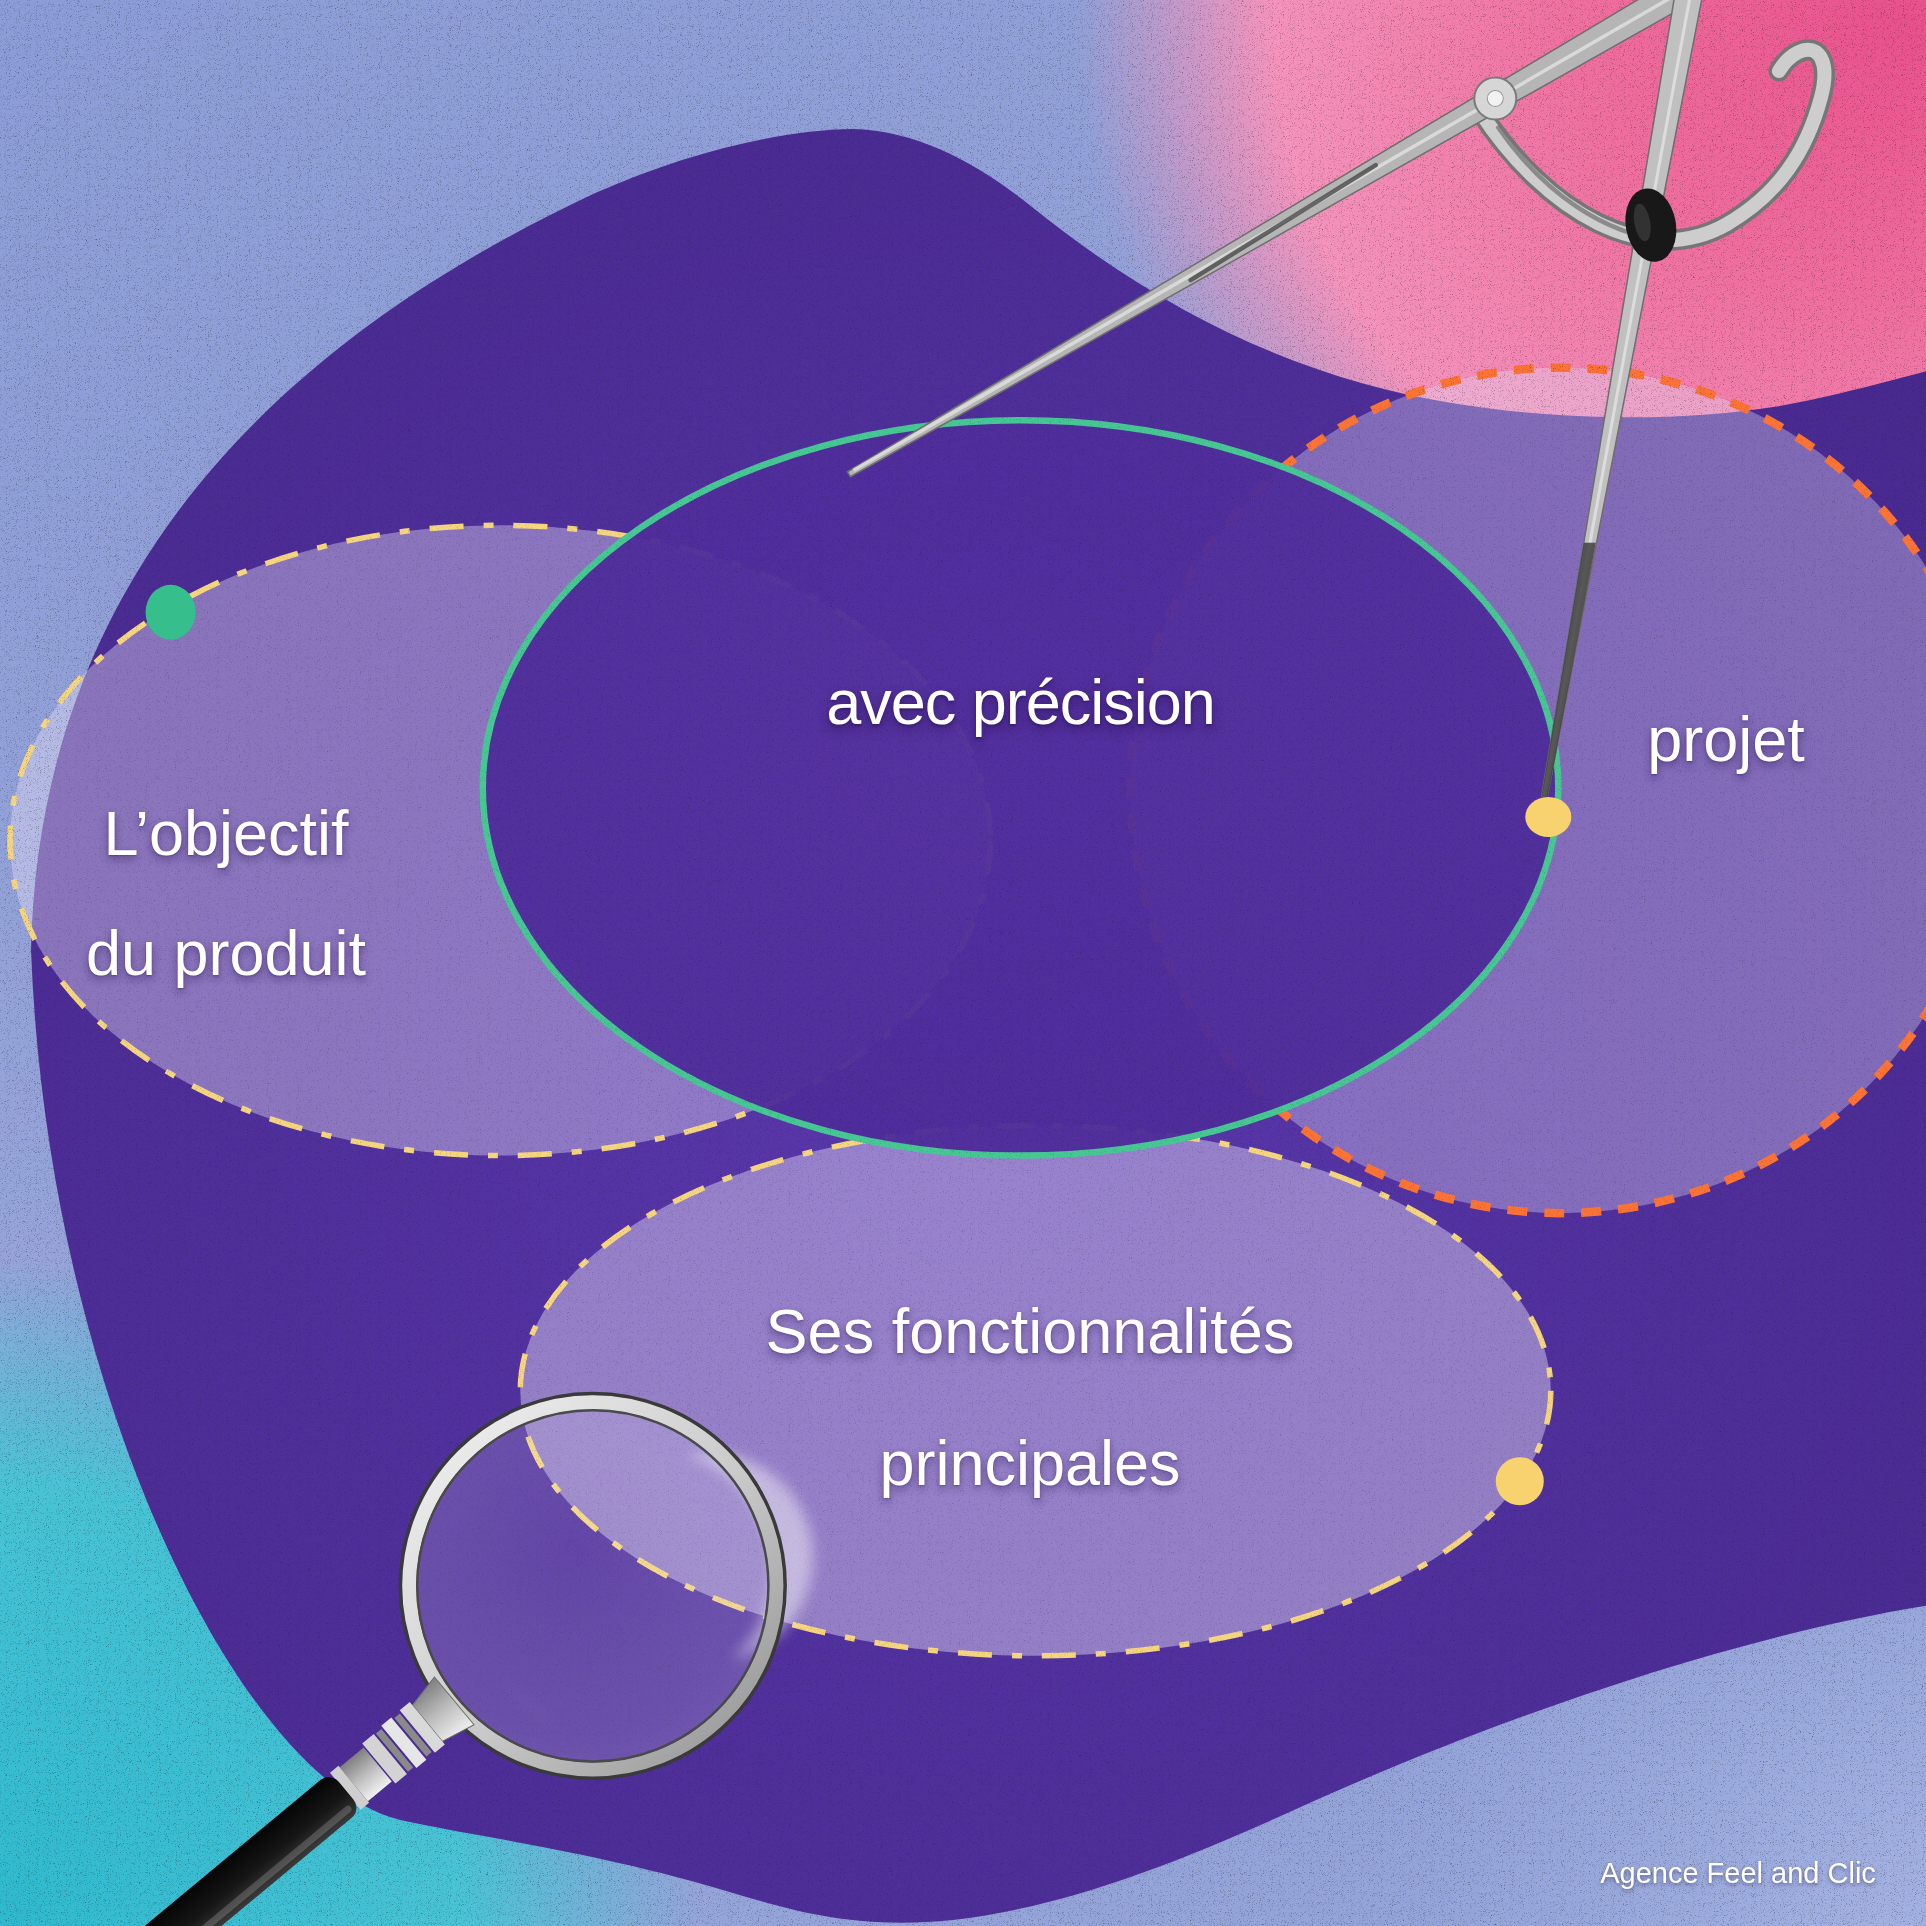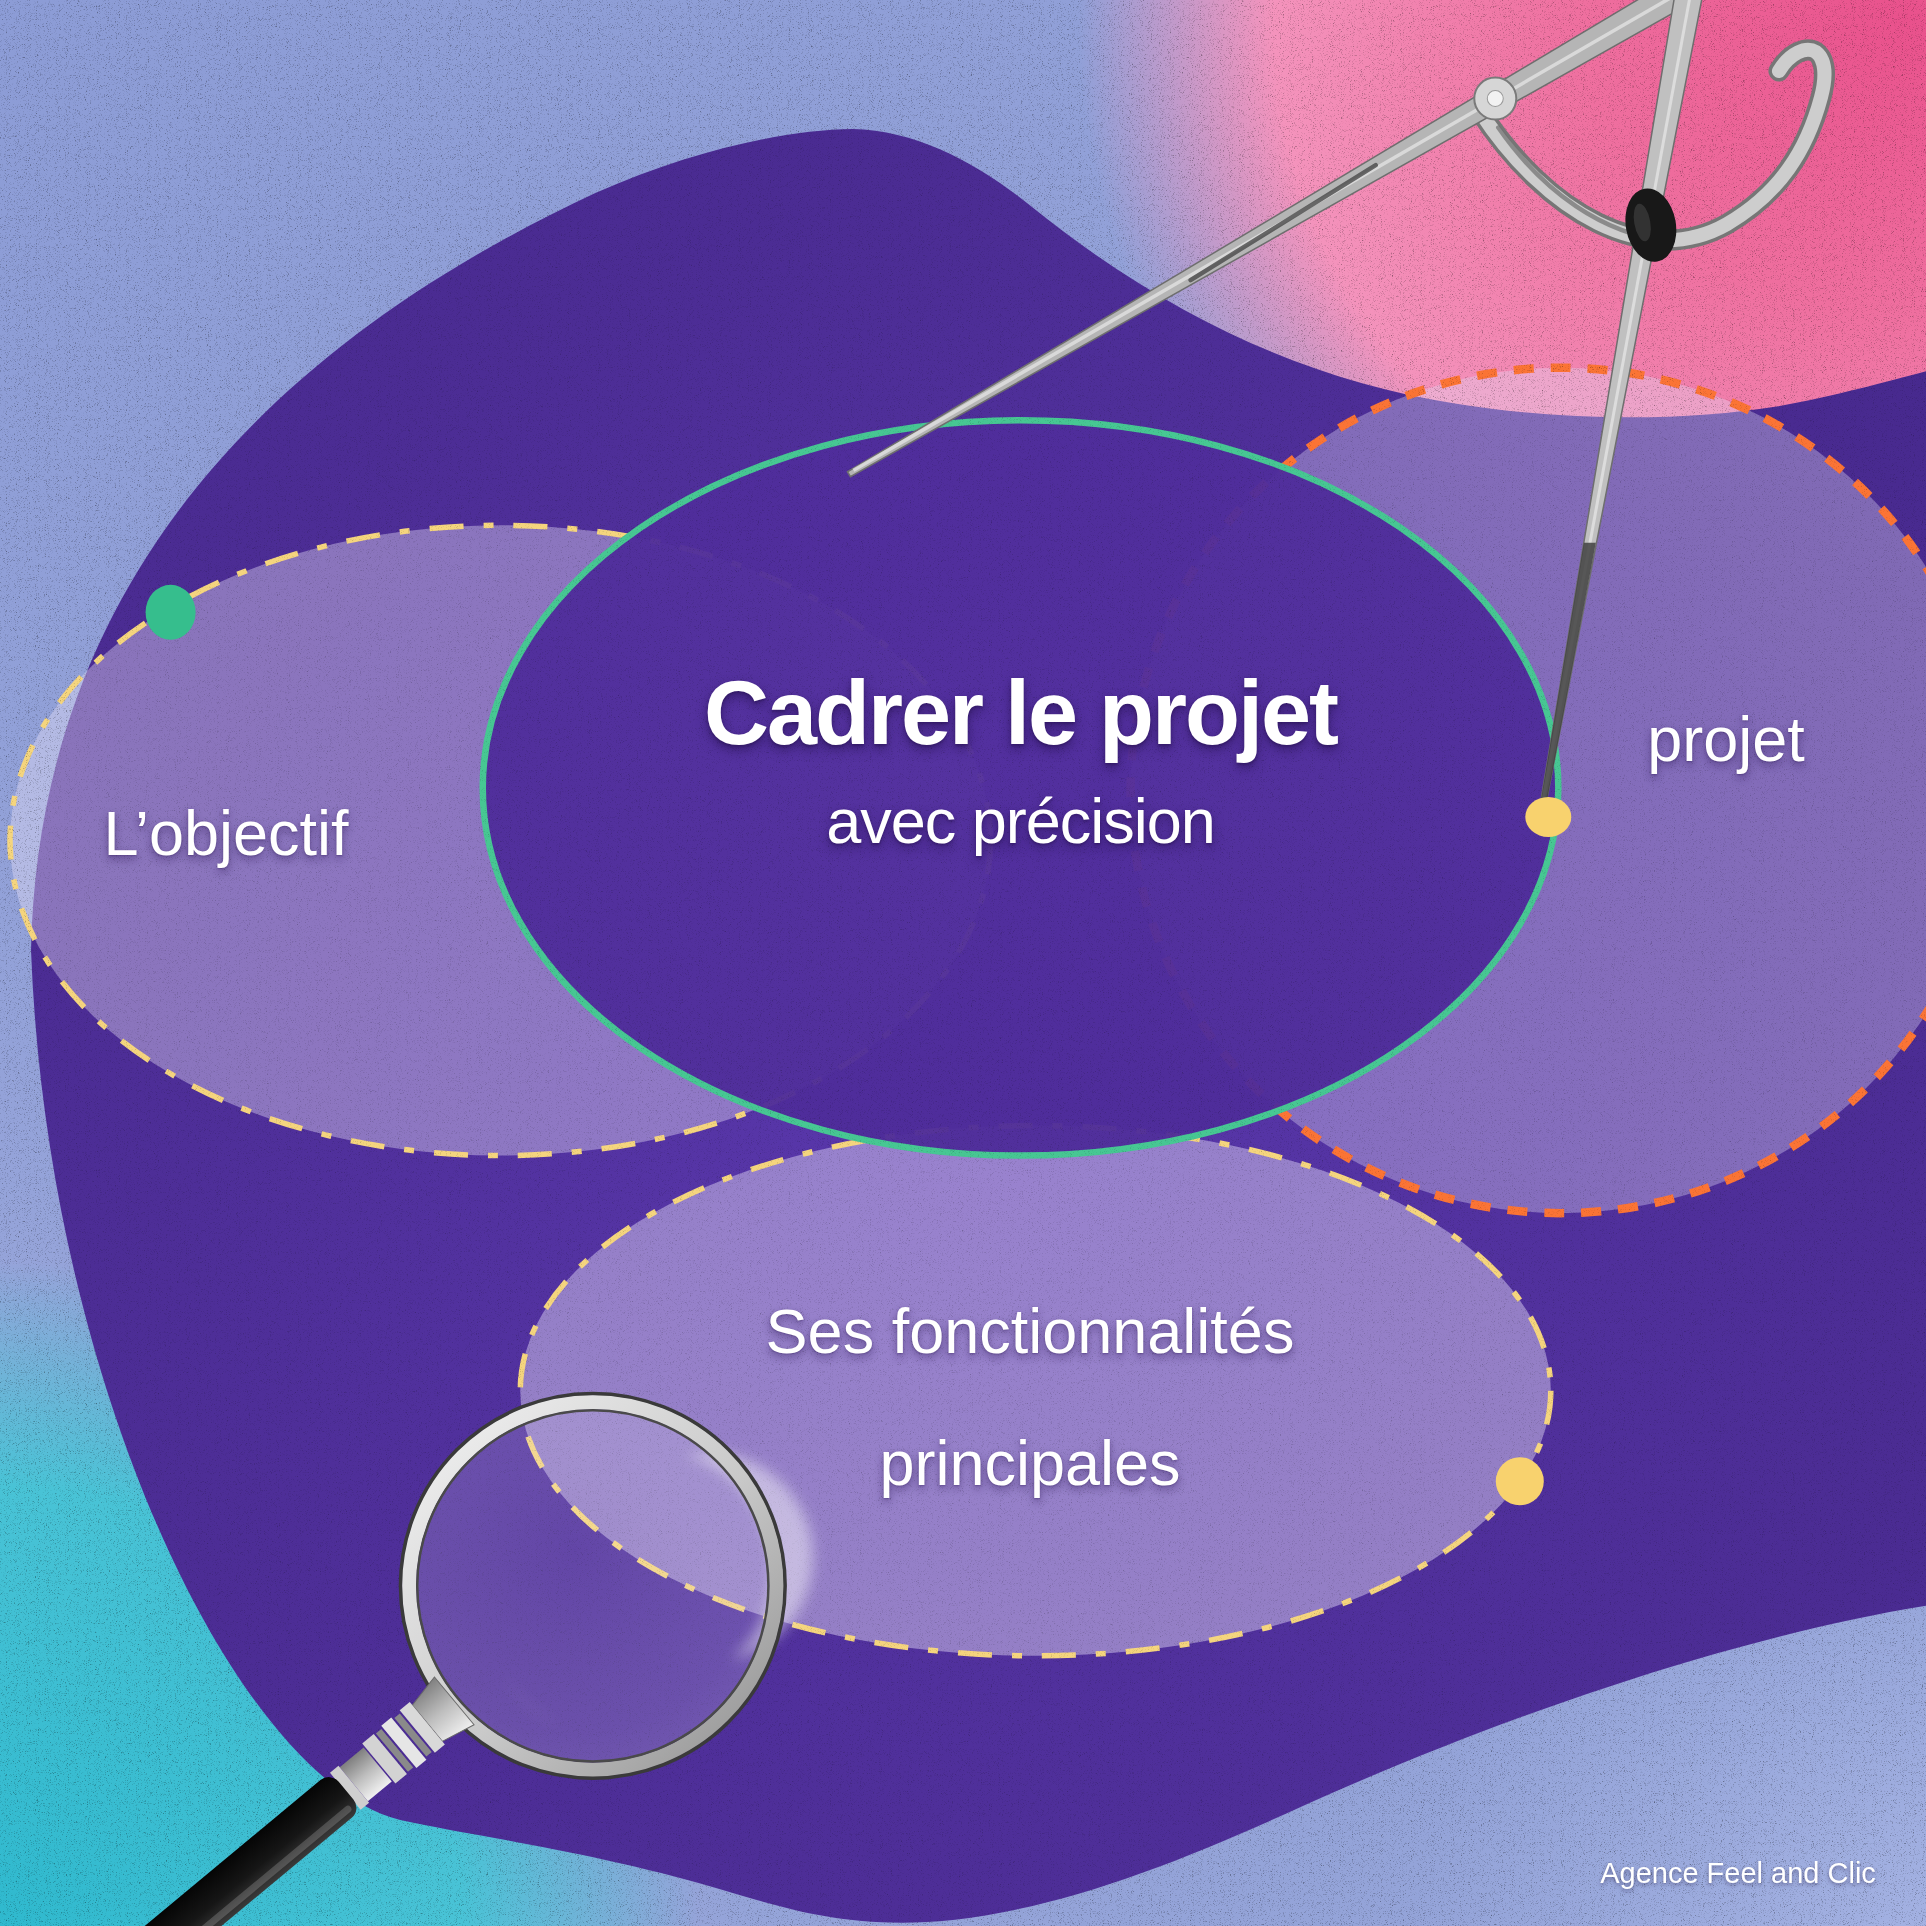--- a/index.html
+++ b/index.html
@@ -166,26 +166,26 @@
         <rect x="1840" y="3132" width="560" height="14" rx="7" fill="rgba(255,255,255,0.18)"></rect>
       </g>
     </g>
 
     <ellipse cx="341" cy="1224" rx="50" ry="55" fill="#36BE8D"></ellipse>
     <ellipse cx="3095" cy="1633" rx="46" ry="40" fill="#F8D26E"></ellipse>
     <circle cx="3038" cy="2961" r="48" fill="#F8D26E"></circle>
   </svg>
 
   <div class="txt title">
-    <span class="l1">Cadrer le projet</span>
     <span class="l2">avec précision</span>
   </div>
 
   <div class="txt sideLabel lab-left">
     <span>L’objectif</span>
+    <span>du produit</span>
   </div>
 
   <div class="txt sideLabel lab-right">
     <span>projet</span>
   </div>
 
   <div class="txt sideLabel lab-bottom">
     <span>Ses fonctionnalités</span>
     <span>principales</span>
   </div>

